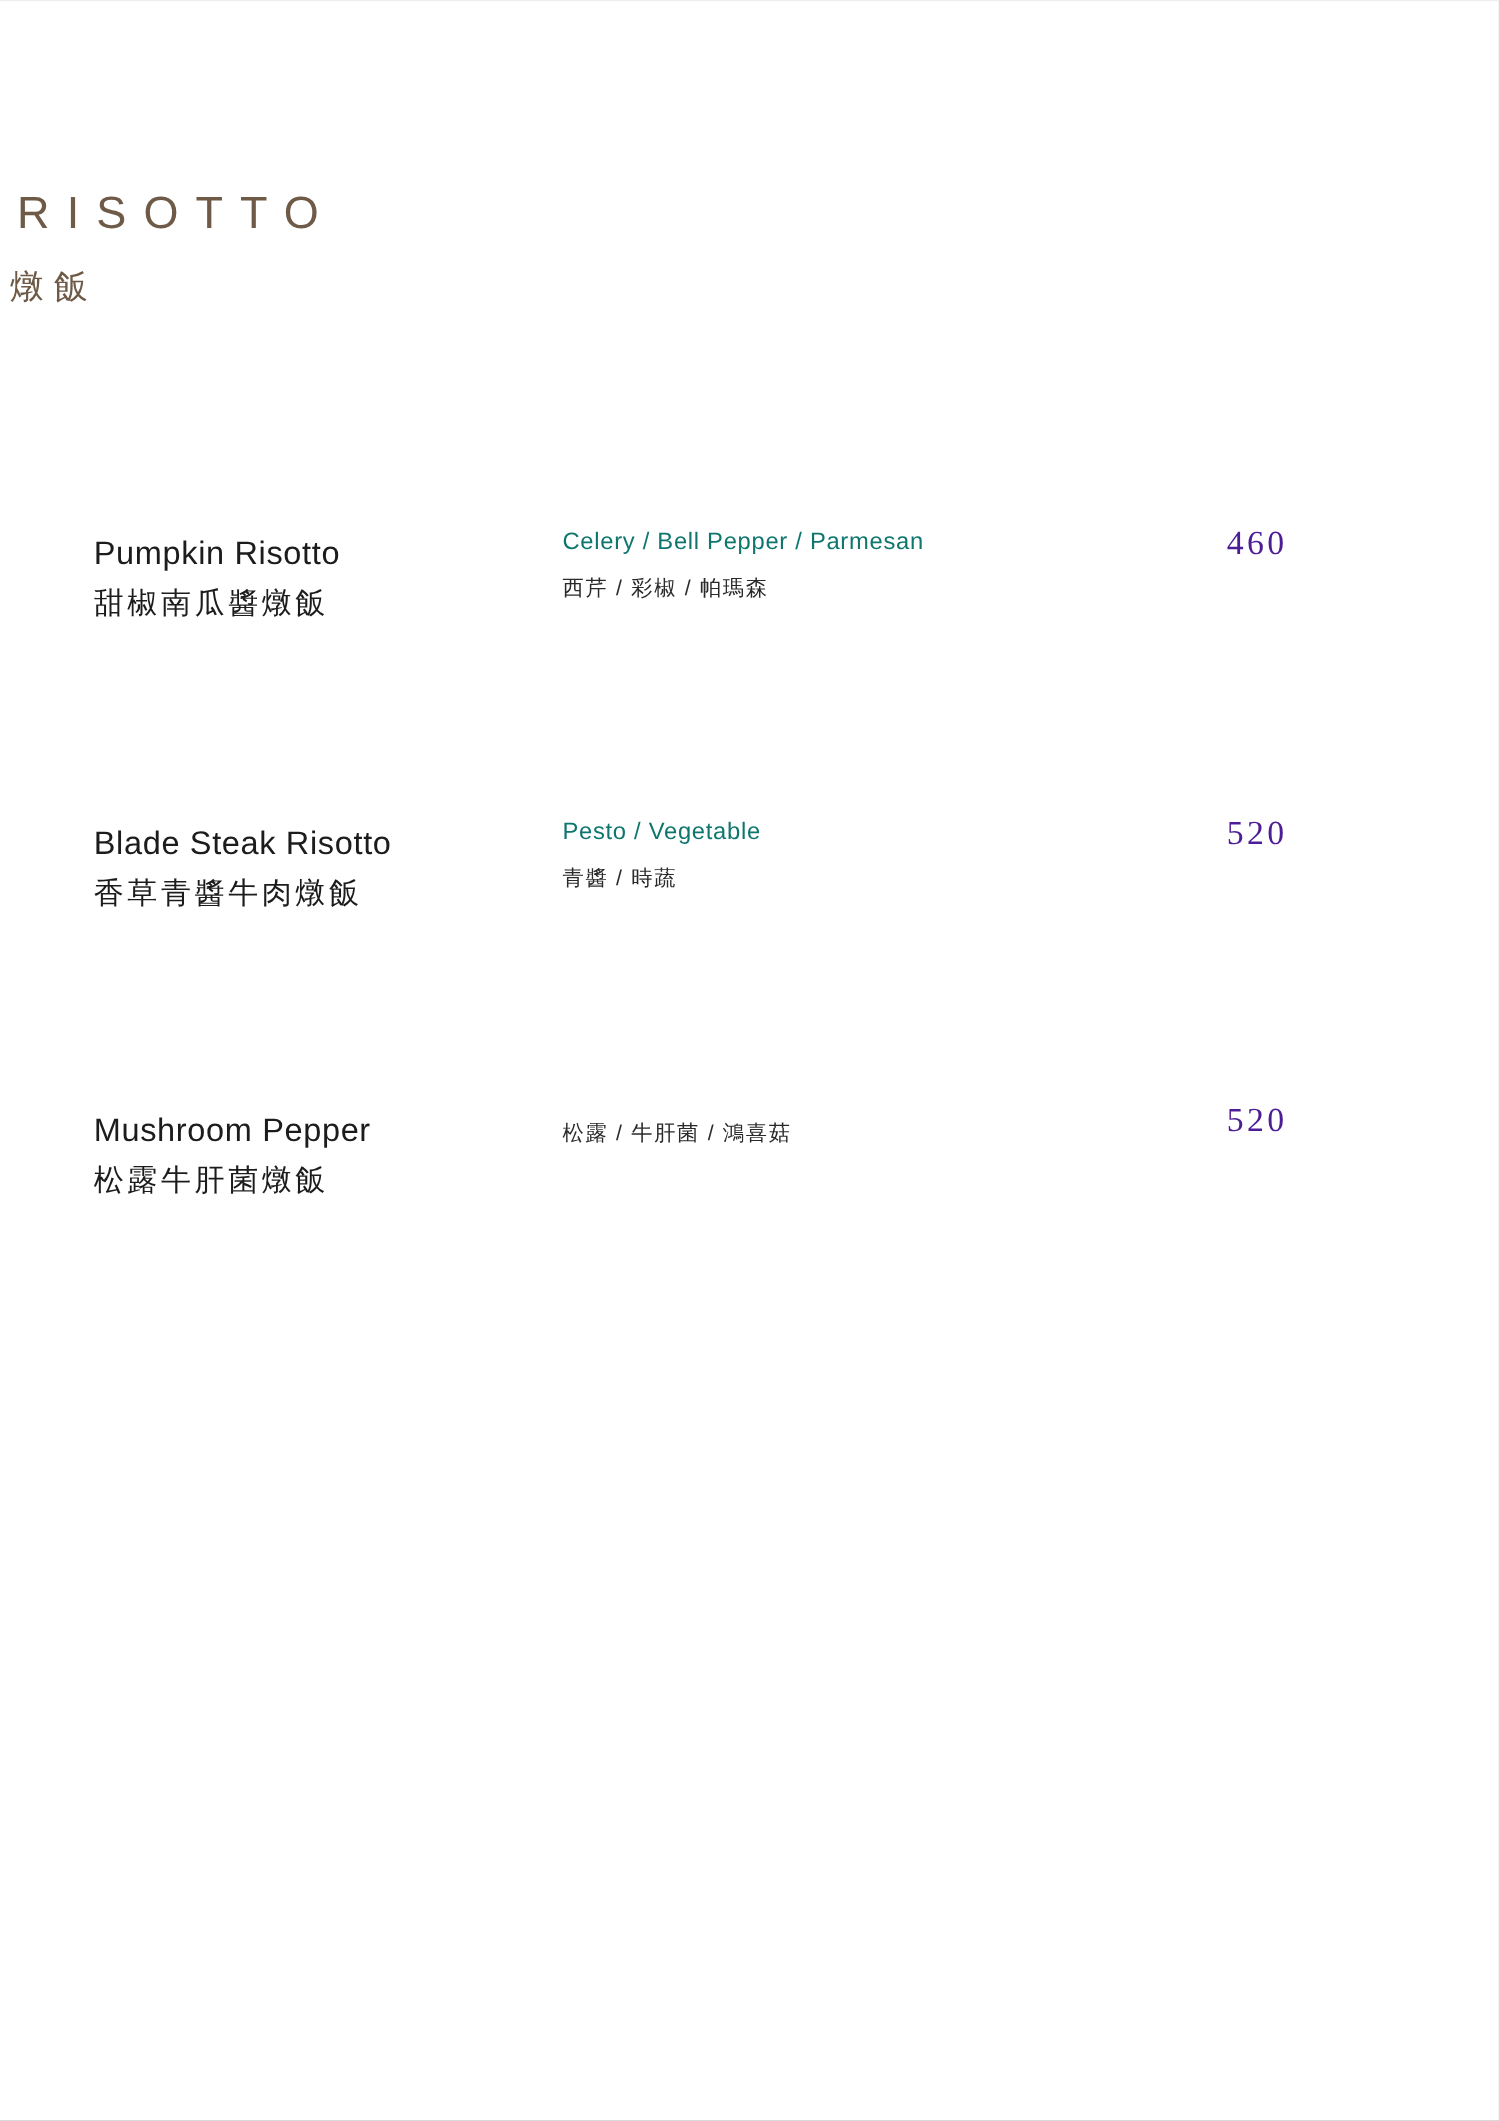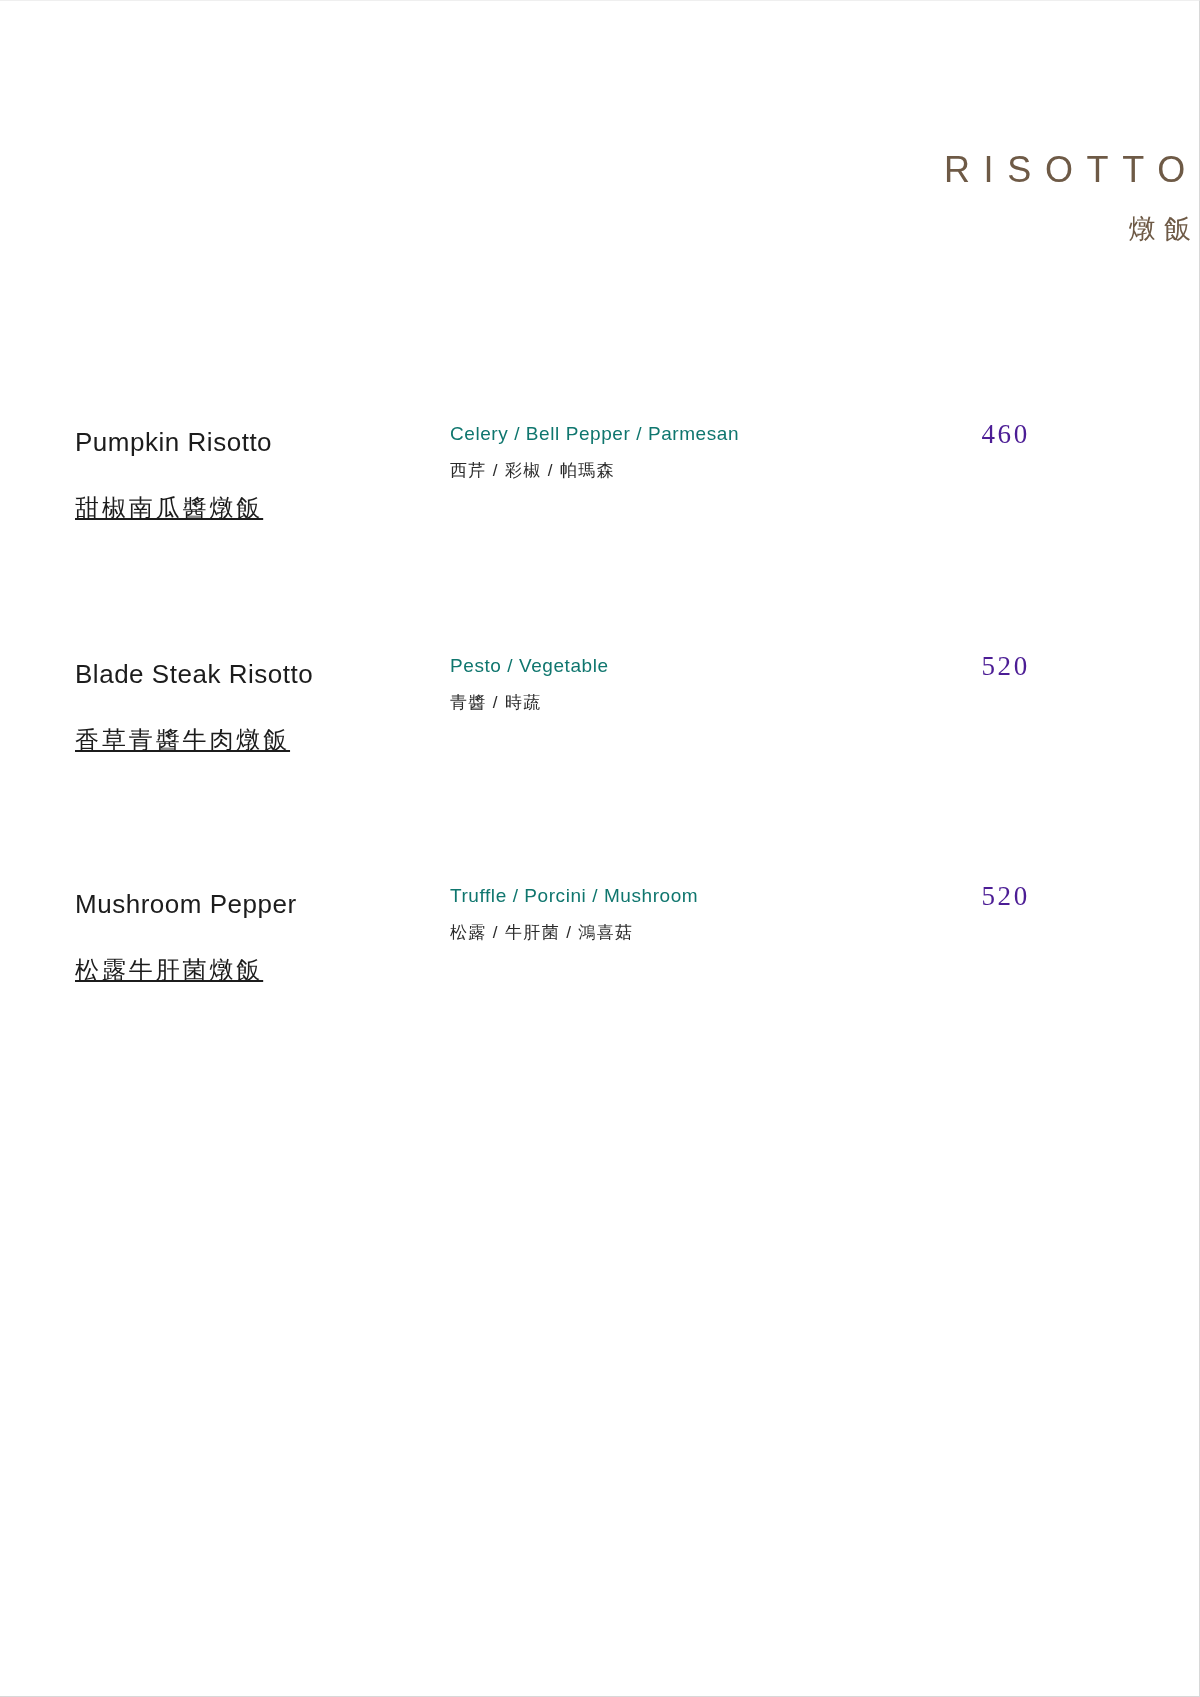--- a/index.html
+++ b/index.html
@@ -16,21 +16,21 @@
     height: 1697px;
     margin: 0 auto;
     background: #ffffff;
     border-right: 1px solid #d8d8d8;
     border-bottom: 1px solid #d8d8d8;
     border-top: 1px solid #efefef;
     overflow: hidden;
   }
 
   
-  .menu-header { position: absolute; top: 148px; left: 0; width: 100%; text-align: right; }
+  .menu-header { position: absolute; top: 148px; left: 0; width: 100%; text-align: left; }
   .menu-title {
     font-size: 36px;
     font-weight: 400;
     color: var(--accent);
     letter-spacing: 0.38em;
     text-indent: 0.38em; 
   }
   .menu-subtitle {
     margin-top: 20px;
     font-size: 27px;
@@ -48,25 +48,23 @@
 
   .col-name { width: 310px; }
   .item-name-en {
     font-size: 26px;
     font-weight: 400;
     letter-spacing: 0.02em;
     line-height: 1.8;
     color: #1c1c1c;
   }
   .item-name-zh {
-    margin-top: 26px;
     font-size: 24px;
     letter-spacing: 0.12em;
     color: #1c1c1c;
-    text-decoration: underline;
   }
 
   .col-ing { position: absolute; left: 375px; top: 2px; width: 470px; }
   .item-ing-en {
     font-size: 19px;
     letter-spacing: 0.03em;
     color: #0f766e;
     line-height: 1.35;
   }
   .item-ing-zh {
@@ -120,20 +118,19 @@
     </div>
     <div class="col-price">520</div>
   </div>
 
   <div class="menu-row row-3">
     <div class="col-name">
       <div class="item-name-en">Mushroom Pepper</div>
       <div class="item-name-zh">松露牛肝菌燉飯</div>
     </div>
     <div class="col-ing">
-      <div class="item-ing-en">Truffle / Porcini / Mushroom</div>
       <div class="item-ing-zh">松露 / 牛肝菌 / 鴻喜菇</div>
     </div>
     <div class="col-price">520</div>
   </div>
 
 
 </div>
 
 </body></html>

